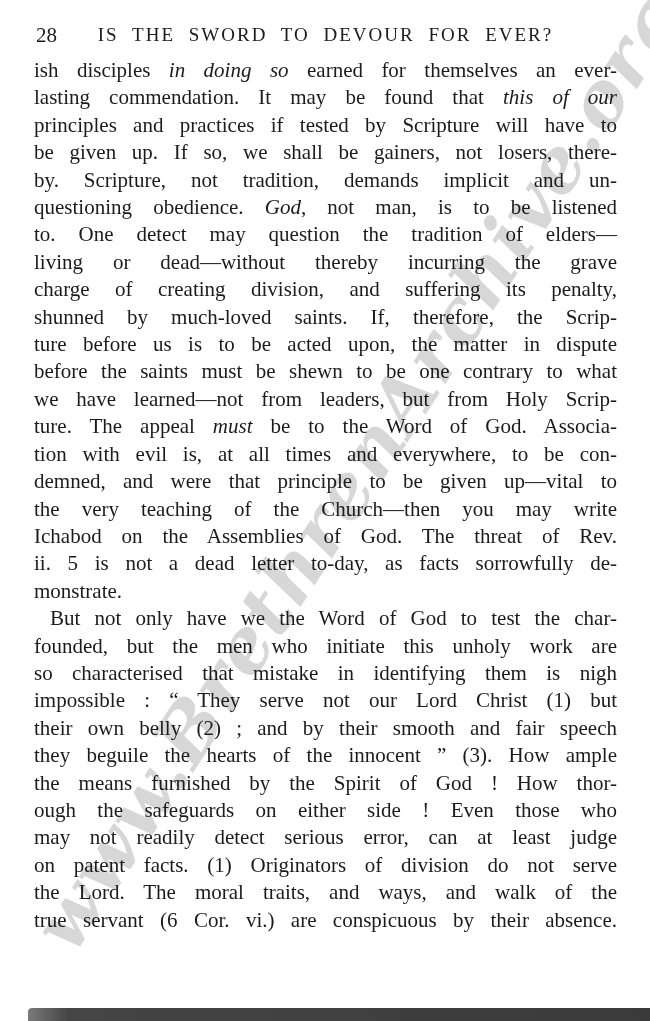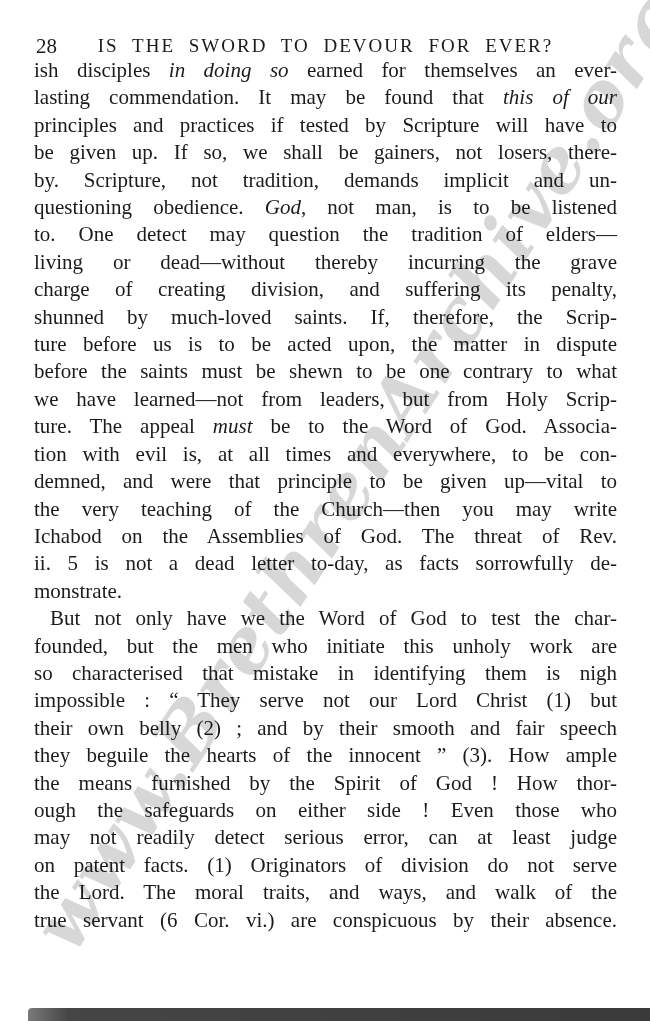--- a/index.html
+++ b/index.html
@@ -21,21 +21,21 @@
     font-style:italic;
     font-weight:bold;
     font-size:75px;
     letter-spacing:2px;
     color:#d7d7d7;
     z-index:0;
     user-select:none;
   }
   .header{
     position:absolute;
-    left:34px;top:32px;width:583px;height:30px;
+    left:34px;top:21px;width:583px;height:30px;
     z-index:2;
   }
   .page-number{
     position:absolute;left:2px;top:2px;
     font-size:21px;
   }
   .header-title{
     text-align:center;
     font-size:19px;
     letter-spacing:2px;

